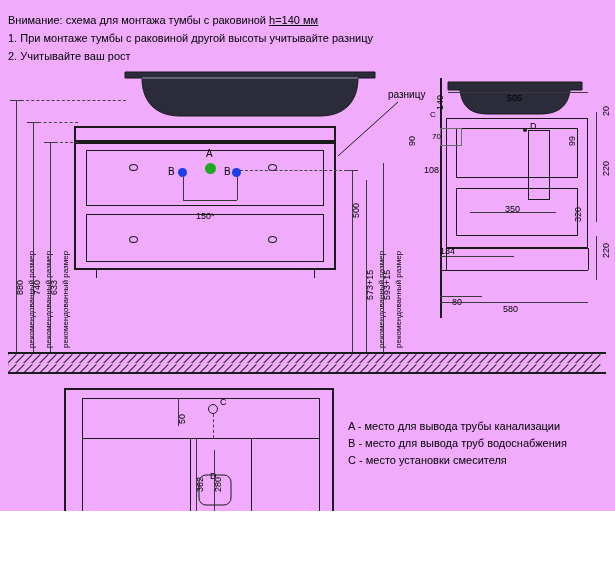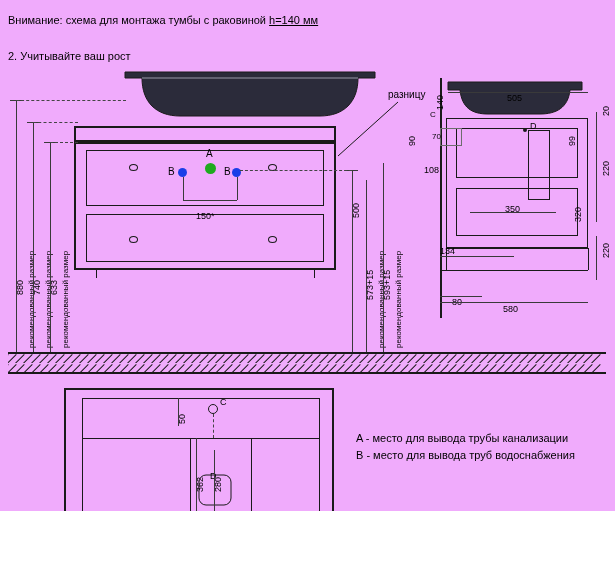--- a/index.html
+++ b/index.html
@@ -26,20 +26,21 @@
   .legend{position:absolute;font-size:11px;line-height:17px;}
   .underline{text-decoration:underline;}
   svg{position:absolute;overflow:visible;}
 </style>
 </head>
 <body>
 
 <div id="root">
 
   <div class="txt" style="left:8px;top:14px;"><span>Внимание: схема для монтажа тумбы с раковиной </span><span class="underline">h=140 мм</span></div>
+  <div class="txt" style="left:8px;top:32px;">1. При монтаже тумбы с раковиной другой высоты учитывайте разницу</div>
   <div class="txt" style="left:8px;top:50px;">2. Учитывайте ваш рост</div>
 
   <svg width="260" height="50" style="left:120px;top:72px;">
     <path d="M5,0 L255,0 L255,6 L238,6 C238,30 224,44 200,44 L60,44 C36,44 22,30 22,6 L5,6 Z" fill="#2b2b3a" stroke="#1a1a1a" stroke-width="1"></path>
     <path d="M22,6 L238,6" stroke="#9a9aa8" stroke-width="1" fill="none"></path>
   </svg>
 
   <div class="box2" style="left:74px;top:126px;width:262px;height:16px;"></div>
   <div class="box2" style="left:74px;top:142px;width:262px;height:128px;"></div>
   <div class="box" style="left:86px;top:150px;width:238px;height:56px;"></div>
@@ -320,18 +321,19 @@
   <div class="txt t9 vert" style="left:176px;top:424px;">50</div>
   <div class="ln v thin" style="left:196px;top:438px;height:88px;"></div>
   <div class="txt t9 vert" style="left:194px;top:492px;">362</div>
   <div class="ln v thin" style="left:214px;top:450px;height:72px;"></div>
   <div class="txt t9 vert" style="left:212px;top:492px;">280</div>
   <div class="ln h thin" style="left:82px;top:536px;width:118px;"></div>
   <div class="txt t9" style="left:133px;top:526px;">400</div>
   <div class="ln h thin" style="left:190px;top:556px;width:62px;"></div>
   <div class="txt t9" style="left:206px;top:543px;">121</div>
 
-  <div class="legend" style="left:356px;top:418px;margin-top:12px;">
+  <div class="legend" style="left:348px;top:418px;">
     <div>A - место для вывода трубы канализации</div>
     <div>B - место для вывода труб водоснабжения</div>
+    <div>C - место установки смесителя</div>
   </div>
 
 </div>
 
 </body></html>

